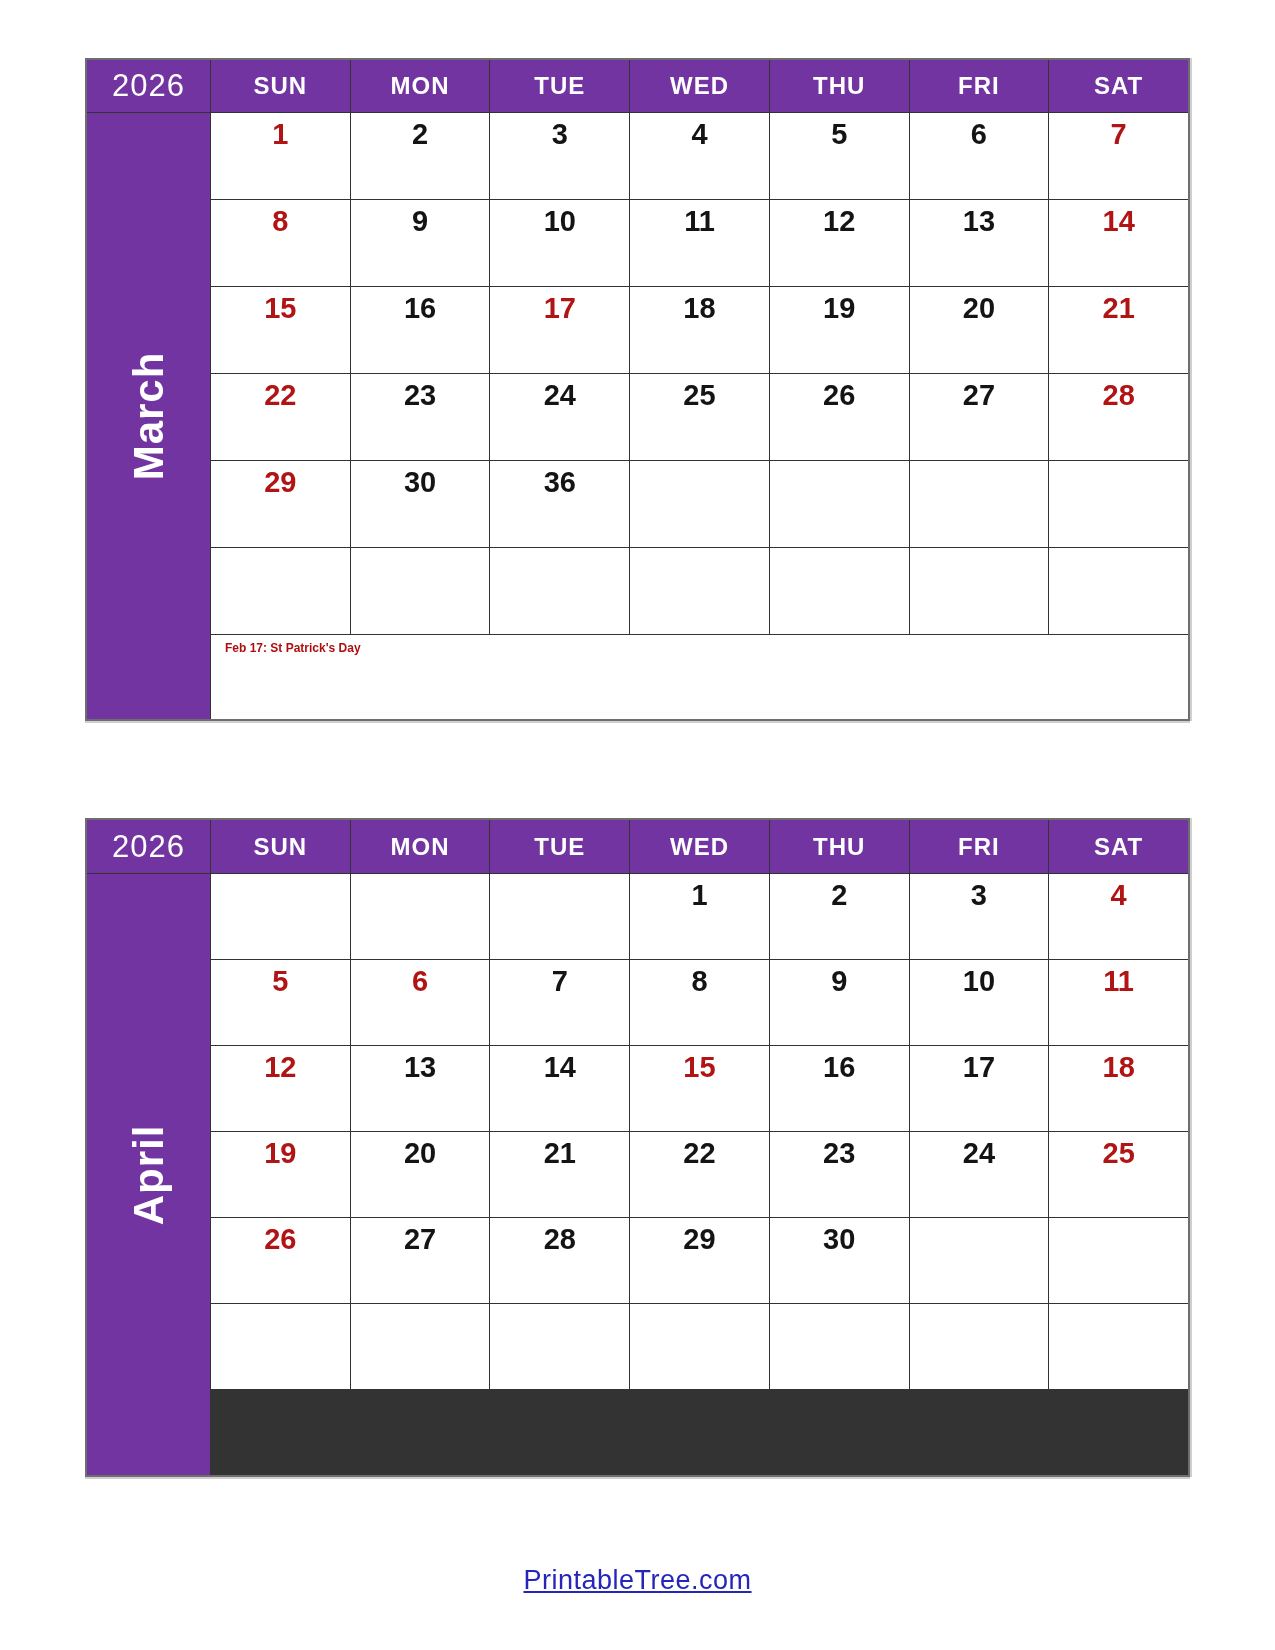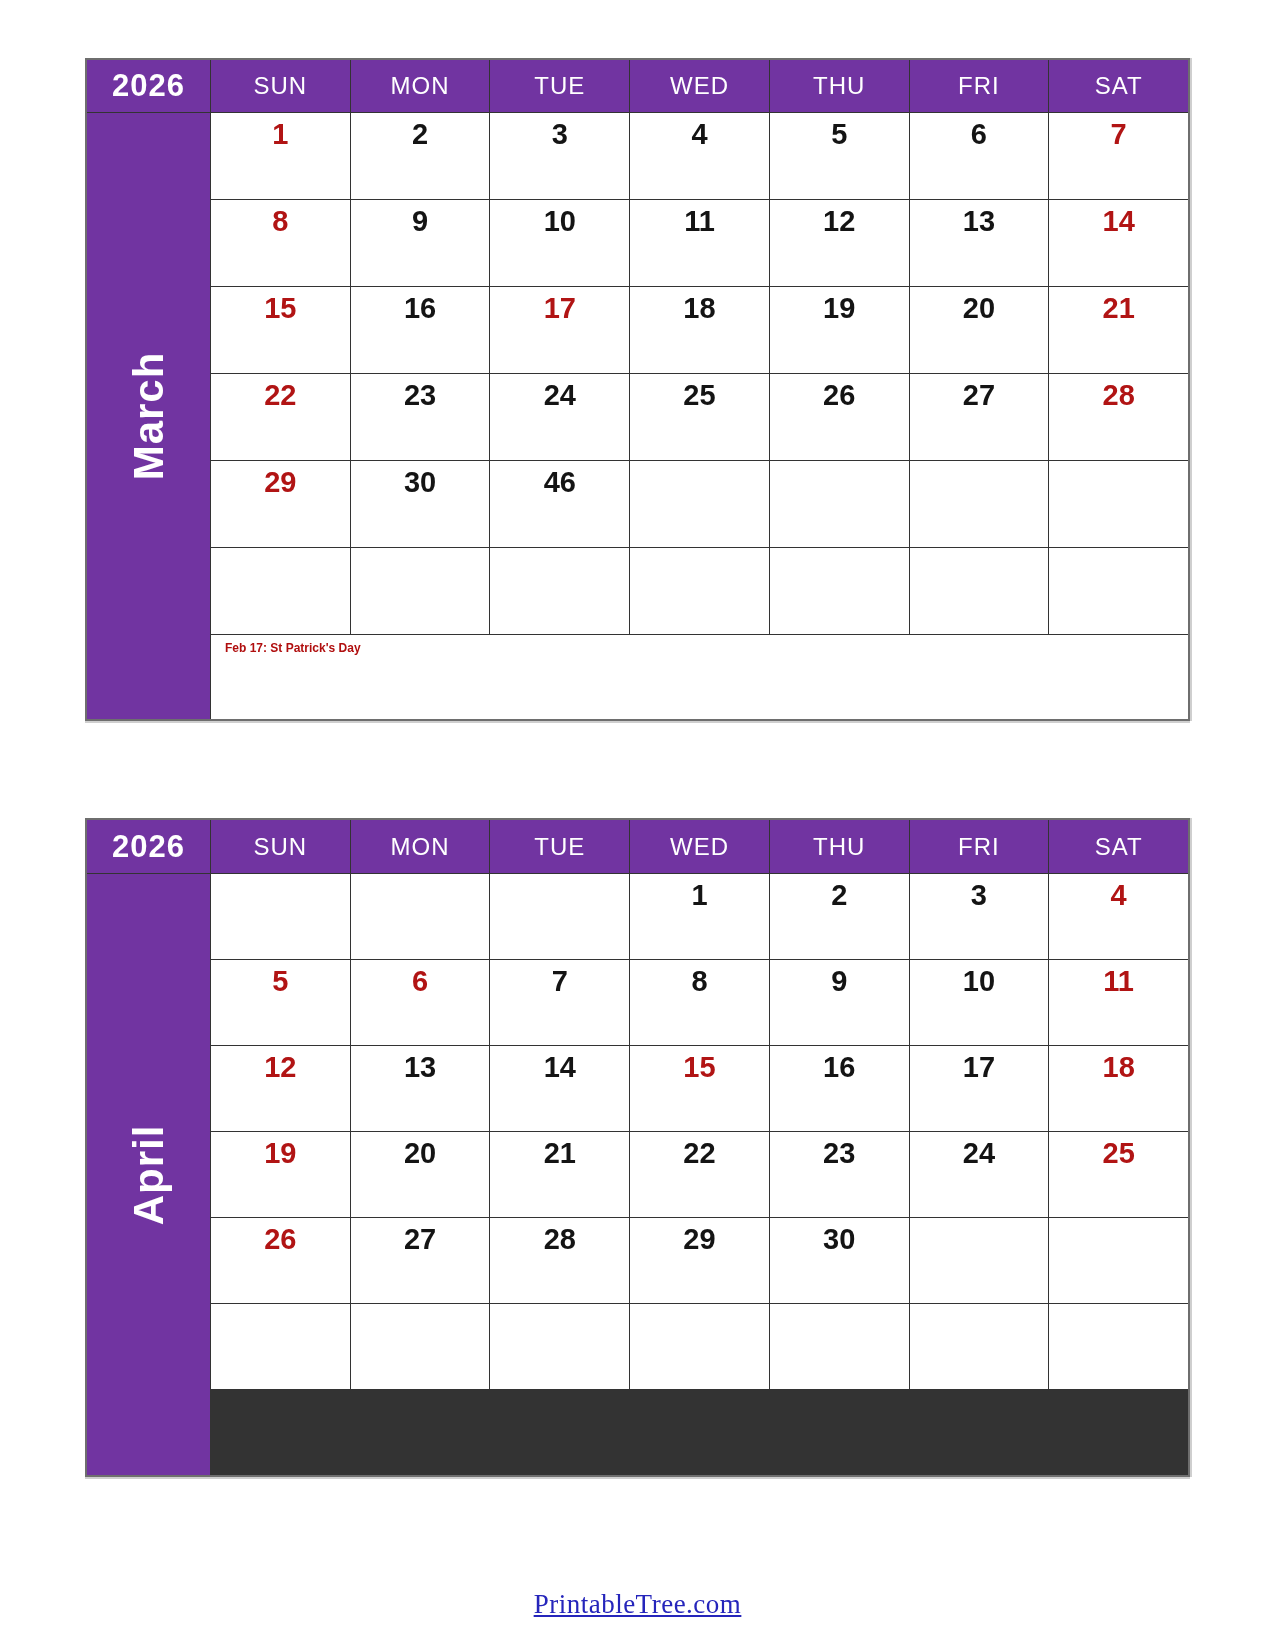--- a/index.html
+++ b/index.html
@@ -25,27 +25,27 @@
     border:2px solid var(--outer);
     box-shadow:0 2px 0 #cfcfcf, 2px 0 0 #cfcfcf;
   }
   .month.march{ margin-top:58px;  grid-template-rows:52px repeat(6,86px) 84px; }
   .month.april{ margin-top:97px;  grid-template-rows:53px repeat(6,85px) 85px; }
 
   .ycell{
     background:var(--purple);
     color:#fff;
     display:flex;align-items:center;justify-content:center;
-    font-size:31px;font-weight:bold;letter-spacing:1px;
+    font-size:31px;font-weight:normal;letter-spacing:1px;
   }
   .hcell{
     background:var(--purple);
     color:#fff;
     display:flex;align-items:center;justify-content:center;
-    font-size:24px;font-weight:normal;letter-spacing:1px;
+    font-size:24px;font-weight:bold;letter-spacing:1px;
   }
   .sidebar{
     grid-column:1;
     grid-row:2 / span 7;
     background:var(--purple);
     position:relative;
   }
   .sidebar .month-name{
     position:absolute;top:50%;left:50%;
     transform:translate(-50%,-50%) rotate(-90deg);
@@ -62,23 +62,22 @@
   .notes{
     grid-column:2 / span 7;
     grid-row:8;
     background:#fff;
     padding:5px 10px 0 14px;
     color:var(--red-note);
     font-size:12px;font-weight:bold;line-height:1.42;
     white-space:pre-wrap;
   }
   .footer{
-    margin-top:112px;
+    margin-top:88px;
     text-align:center;
-    font-family:Liberation Serif, serif;
   }
   .footer a{
     color:var(--link);
     font-size:27px;
     text-decoration:underline;
     letter-spacing:0.5px;
   }
 </style>
 </head>
 <body>
@@ -118,21 +117,21 @@
     <div class="day red">21</div>
     <div class="day red">22</div>
     <div class="day">23</div>
     <div class="day">24</div>
     <div class="day">25</div>
     <div class="day">26</div>
     <div class="day">27</div>
     <div class="day red">28</div>
     <div class="day red">29</div>
     <div class="day">30</div>
-    <div class="day">46</div>
+    <div class="day">36</div>
     <div class="day"></div>
     <div class="day"></div>
     <div class="day"></div>
     <div class="day"></div>
     <div class="day"></div>
     <div class="day"></div>
     <div class="day"></div>
     <div class="day"></div>
     <div class="day"></div>
     <div class="day"></div>

